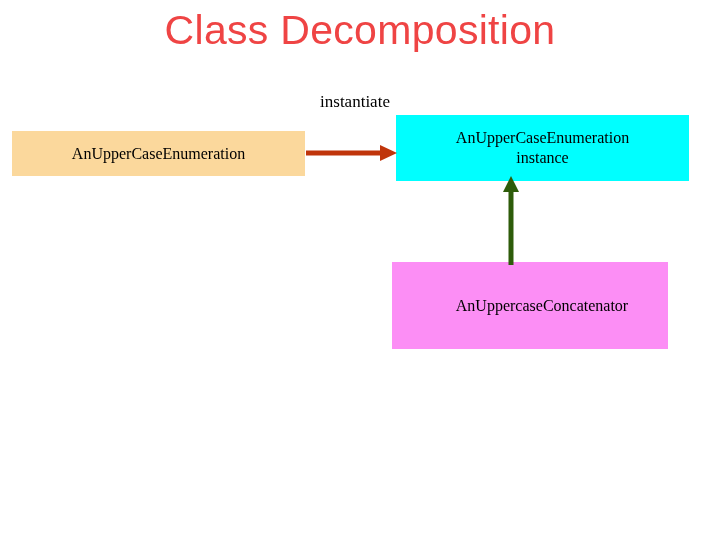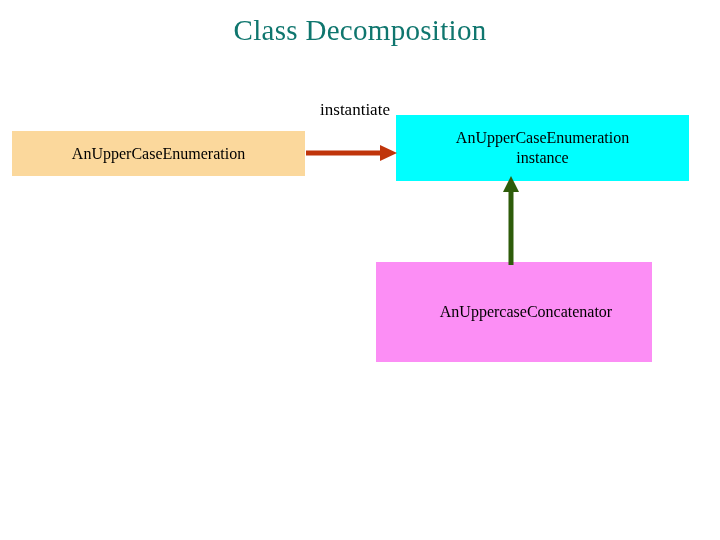--- a/index.html
+++ b/index.html
@@ -16,41 +16,41 @@
     font-family: "Liberation Serif", "DejaVu Serif", serif;
   }
 
   
   .slide-title {
     position: absolute;
     left: 0;
     top: 10px;
     width: 720px;
     text-align: center;
-    font-family: Liberation Serif, serif;
-    font-size: 29px;
+    font-family: Liberation Sans, sans-serif;
+    font-size: 41px;
     font-weight: 400;
-    color: #0f766e;
+    color: #ef4444;
     letter-spacing: 0.3px;
     line-height: 40px;
     white-space: nowrap;
   }
 
   
   .edge-label {
     position: absolute;
     font-family: "Liberation Serif", "DejaVu Serif", serif;
     font-size: 17px;
     color: #000000;
     text-align: center;
     white-space: nowrap;
   }
   .edge-label.instantiate {
     left: 270px;
-    top: 100px;
+    top: 92px;
     width: 170px;
   }
 
   
   .node-box {
     position: absolute;
     box-sizing: border-box;
     display: flex;
     align-items: center;
     text-align: center;
@@ -76,24 +76,24 @@
   .box-instance {
     left: 396px;
     top: 115px;
     width: 293px;
     height: 66px;
     background: #00ffff;
     font-size: 16px;
   }
 
   .box-concatenator {
-    left: 376px;
+    left: 392px;
     top: 262px;
     width: 276px;
-    height: 100px;
+    height: 87px;
     background: #fc8ef5;
     font-size: 16px;
     padding-left: 24px;
   }
 
   
   .arrow-svg {
     position: absolute;
     overflow: visible;
   }

